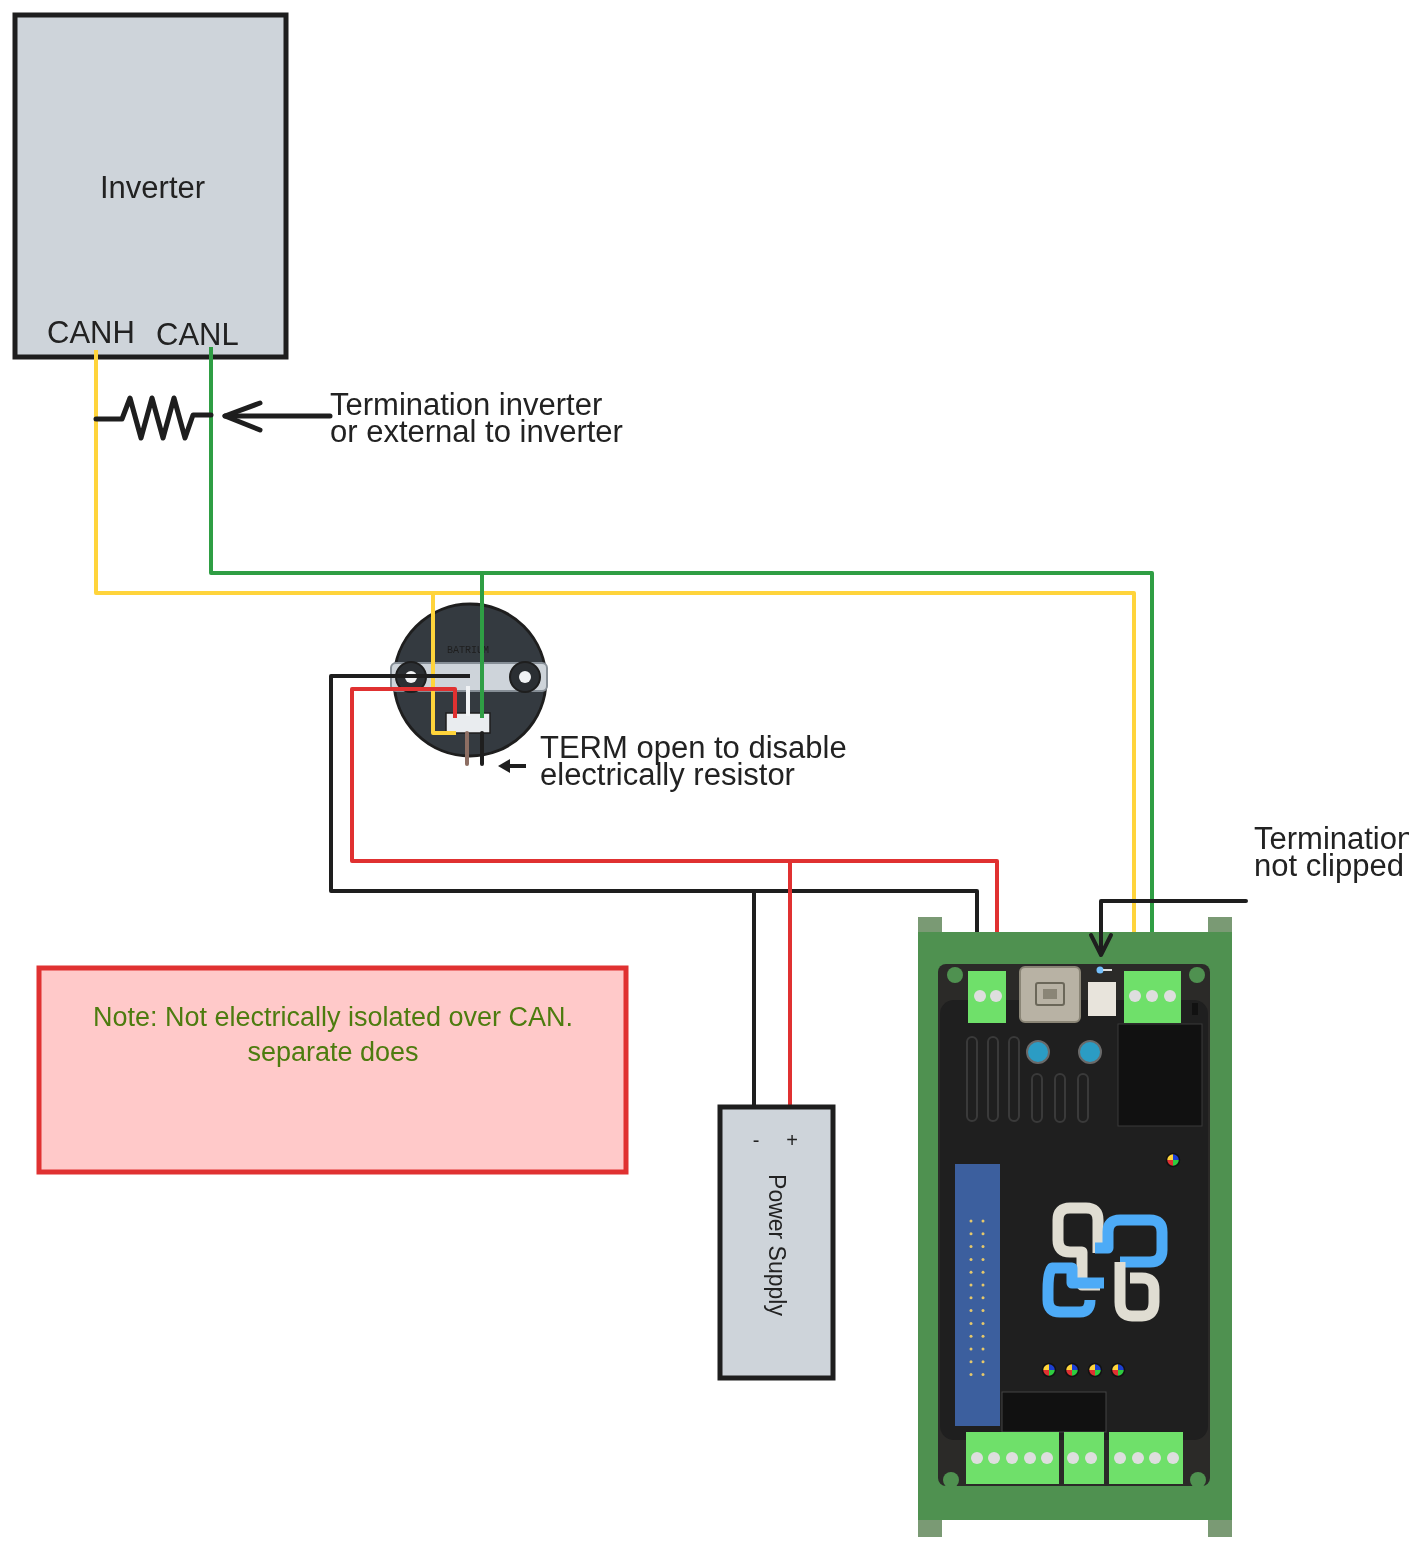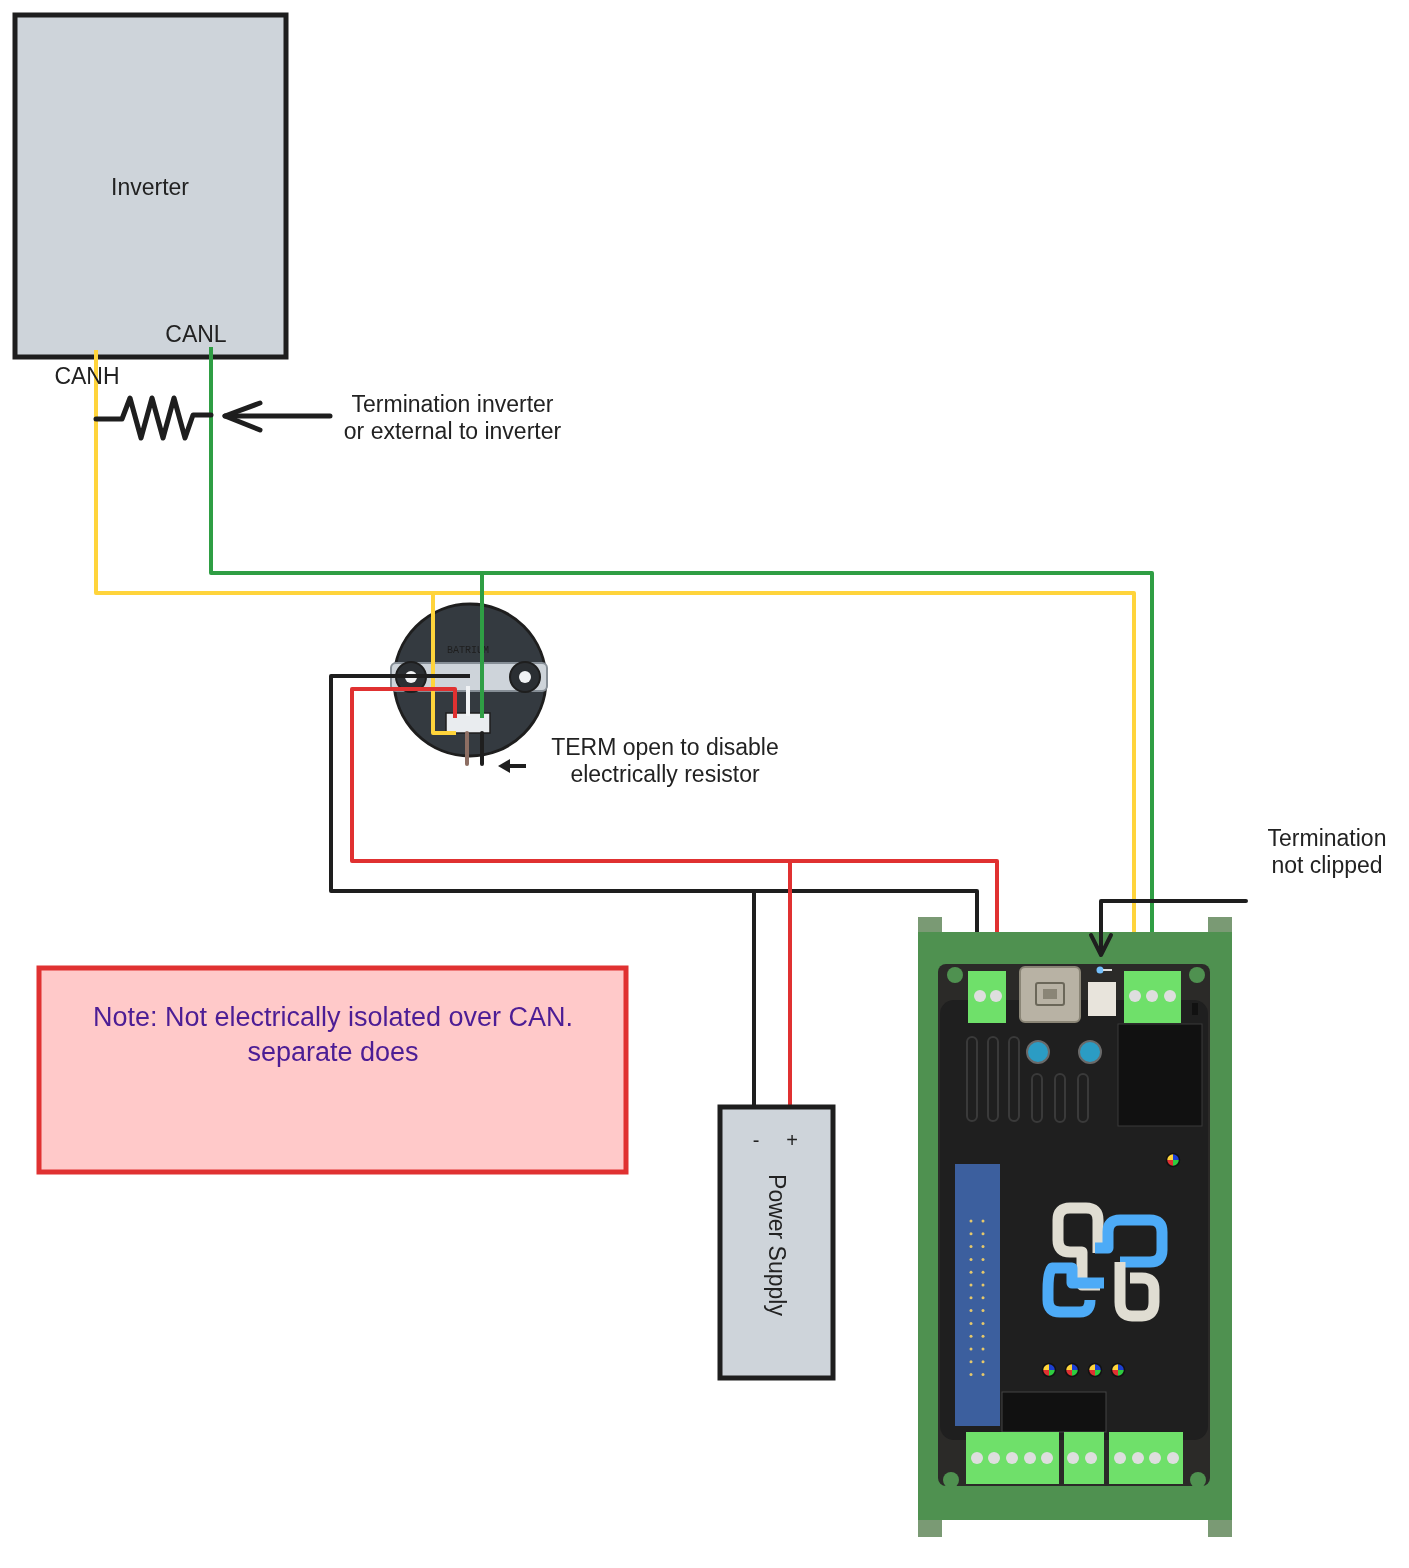--- a/index.html
+++ b/index.html
@@ -1,20 +1,20 @@
 <!DOCTYPE html>
 <html><head>
 <meta charset="utf-8">
 <style>
   html, body { margin:0; padding:0; background:#ffffff; }
   body { width:1409px; height:1568px; position:relative; overflow:hidden;
          font-family:"Liberation Sans", sans-serif; }
   #canvas { position:absolute; left:0; top:0; }
-  .lbl { position:absolute; color:#222222; font-size:23px; line-height:27px; text-align:center; white-space:nowrap; }
-  .note-text { position:absolute; left:40px; top:1000px; width:586px; color:#4c1d95; font-size:27px; line-height:34.5px; text-align:center; }
+  .lbl { position:absolute; color:#222222; font-size:31px; line-height:27px; text-align:center; white-space:nowrap; }
+  .note-text { position:absolute; left:40px; top:1000px; width:586px; color:#4d7c0f; font-size:27px; line-height:34.5px; text-align:center; }
   .ps-label { position:absolute; left:776px; top:1245px; transform:translate(-50%,-50%) rotate(90deg); font-size:23px; color:#222; white-space:nowrap; }
 </style>
 </head>
 <body>
 
 <svg id="canvas" width="1409" height="1568" viewBox="0 0 1409 1568">
 
   <rect x="15" y="15" width="271" height="342" fill="#ced4da" stroke="#1e1e1e" stroke-width="5"></rect>
 
   <polyline points="96,350 96,593 1134,593 1134,985" fill="none" stroke="#ffd43b" stroke-width="4" stroke-linejoin="round"></polyline>
@@ -202,21 +202,21 @@
       </g>
   </g>
 
   <g stroke="#1e1e1e" stroke-width="4" fill="none" stroke-linecap="round" stroke-linejoin="round">
     <polyline points="1246,901 1101,901 1101,952"></polyline>
     <polyline points="1091,935 1101,955 1111,935"></polyline>
   </g>
 </svg>
 
 <div class="lbl" style="left:100px; top:174px; width:100px;">Inverter</div>
-<div class="lbl" style="left:47px; top:319px; width:80px;margin-top:44px;">CANH</div>
+<div class="lbl" style="left:47px; top:319px; width:80px;">CANH</div>
 <div class="lbl" style="left:156px; top:321px; width:80px;">CANL</div>
 
 <div class="lbl" style="left:330px; top:391px; width:245px;">
   <div>Termination inverter</div>
   <div>or external to inverter</div>
 </div>
 
 <div class="lbl" style="left:540px; top:734px; width:250px;">
   <div>TERM open to disable</div>
   <div>electrically resistor</div>

